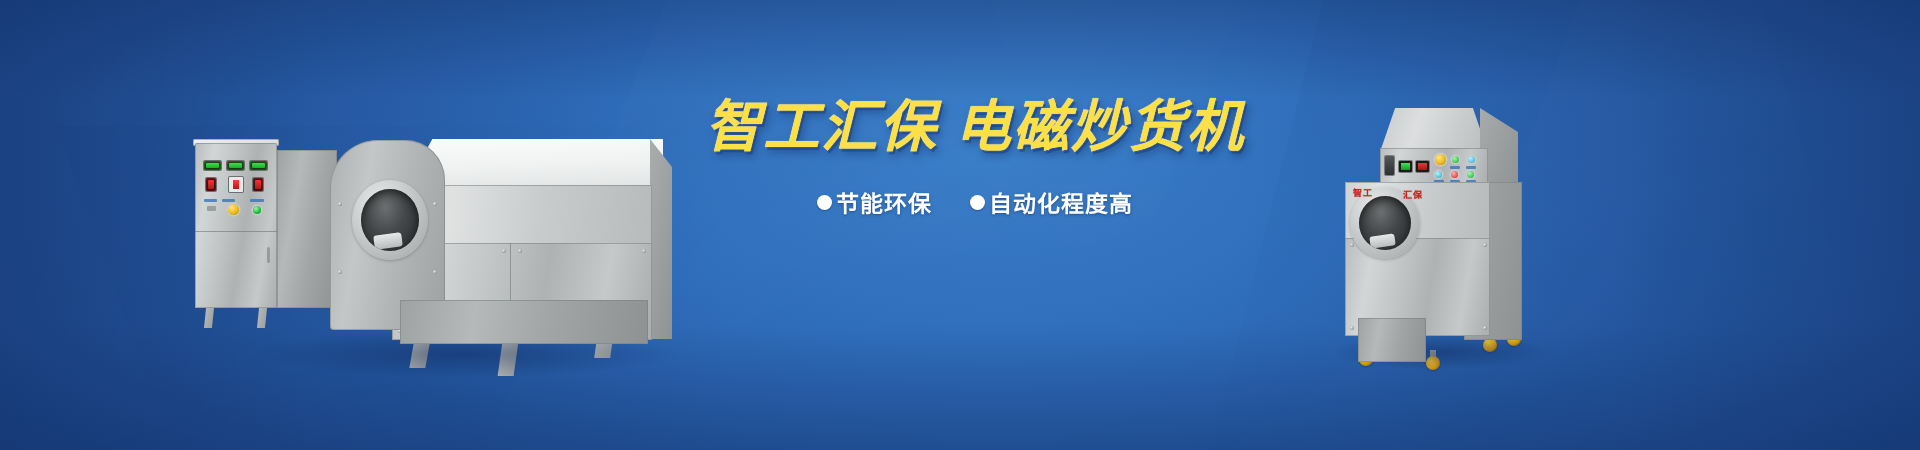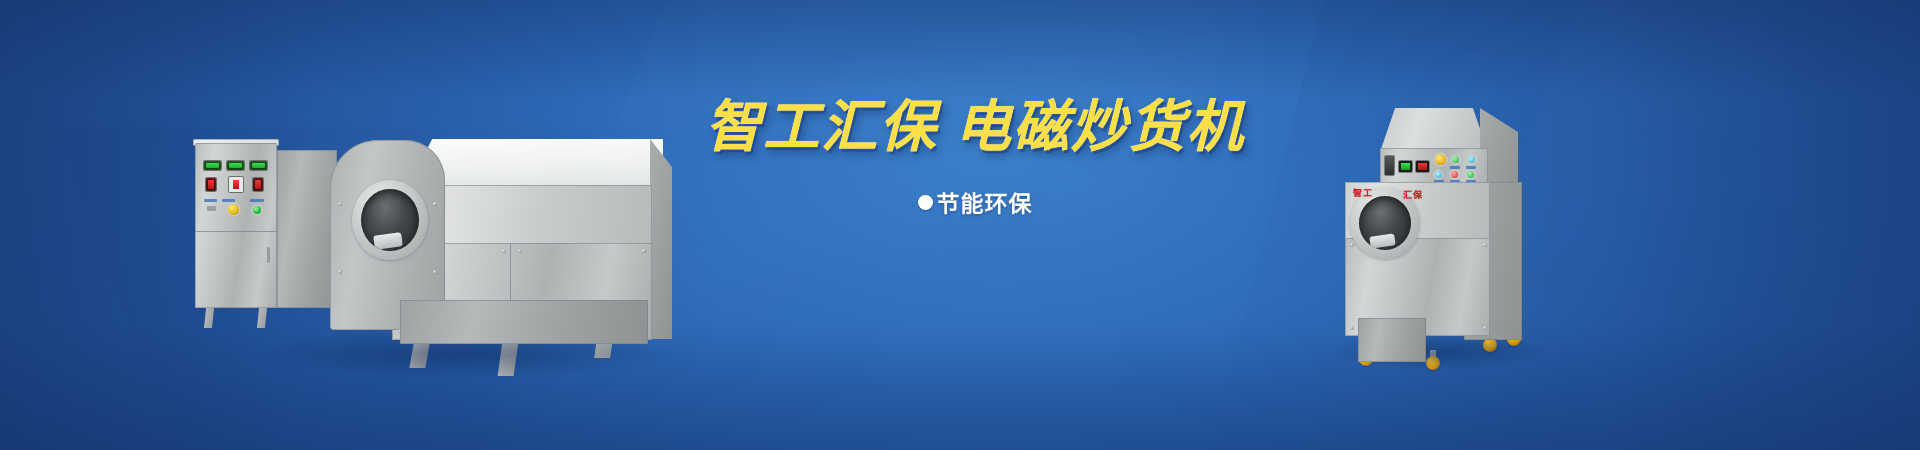--- a/index.html
+++ b/index.html
@@ -376,20 +376,24 @@
   <div class="copy">
 
     <div class="headline">智工汇保 电磁炒货机</div>
 
 
     <div class="features">
       <div class="feature">
         <span class="dot"></span>
         <span>节能环保</span>
       </div>
+      <div class="feature">
+        <span class="dot"></span>
+        <span>自动化程度高</span>
+      </div>
     </div>
   </div>
 
   <div>
 
     <div class="machine rm-hood steel-l"></div>
     <div class="machine rm-hood-r"></div>
 
     <div class="machine steel edge rm-panel">
       <div class="rm-sw" style="left:5px;top:8px;width:9px;height:19px;background:linear-gradient(180deg,#55595a,#2d3031);"></div>

